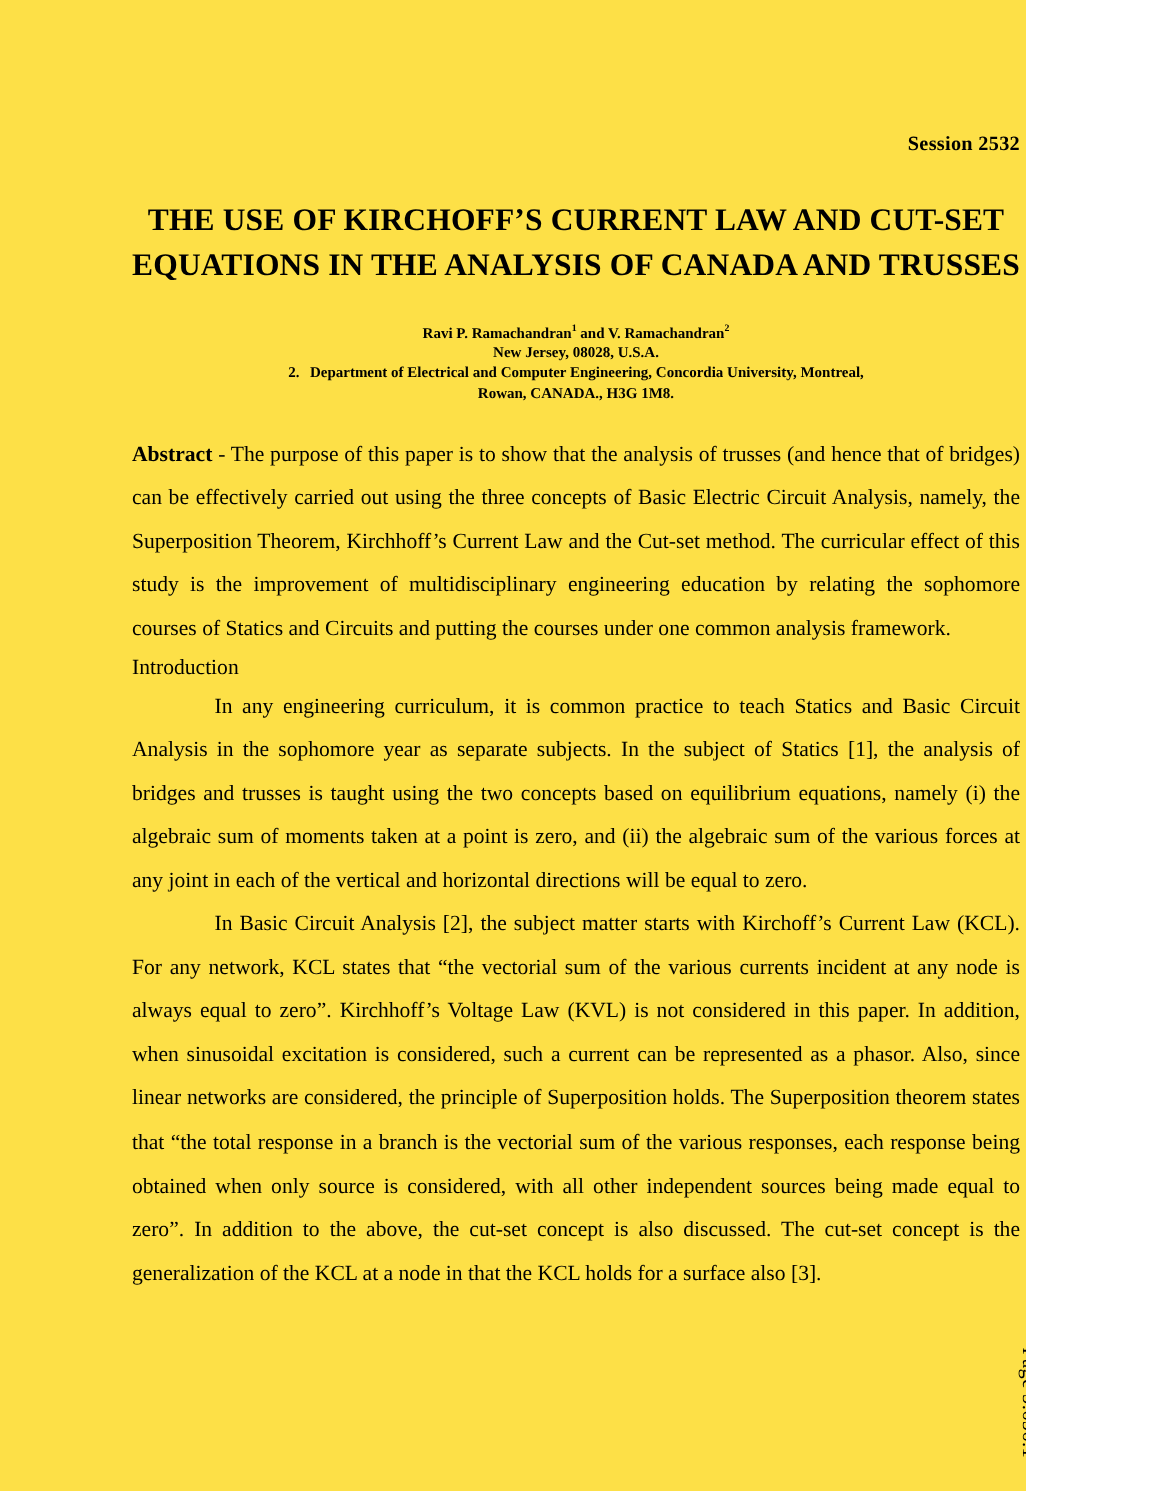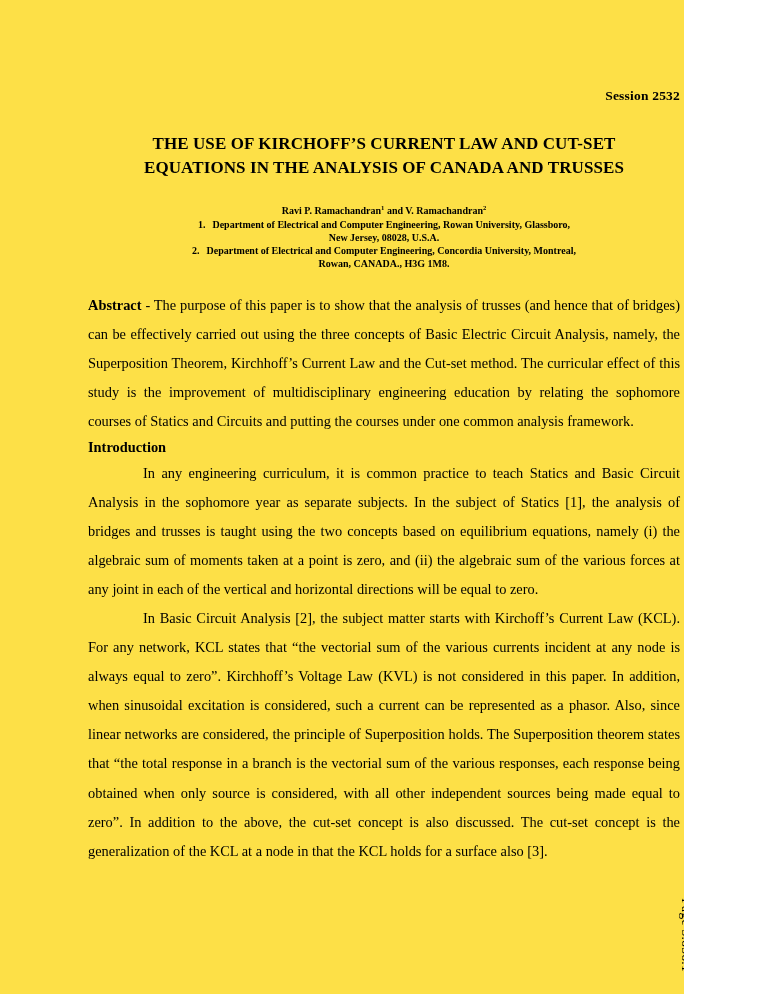--- a/index.html
+++ b/index.html
@@ -34,21 +34,21 @@
     font-weight: bold;
     font-size: 13.5px;
     letter-spacing: 0.2px;
   }
 
   
   .title-block {
     margin-top: 28px;
     text-align: center;
     font-weight: bold;
-    font-size: 17px;
+    font-size: 21px;
     line-height: 1.42;
     letter-spacing: 0.1px;
   }
   .title-line { display: block; }
 
   
   .author-block {
     margin-top: 24px;
     text-align: center;
     font-weight: bold;
@@ -80,21 +80,21 @@
     text-align: justify;
     text-justify: inter-word;
   }
   .para.indent::before {
     content: "";
     display: inline-block;
     width: 55px;
   }
   .abstract-label { font-weight: bold; margin-top: 24px; }
   .section-heading {
-    font-weight: bold;
+    font-weight: normal;
     font-size: 14.4px;
     line-height: 1.55;
     margin: 0;
     text-align: left;
   }
 
   
   .page-number {
     position: absolute;
     right: 6px;
@@ -115,21 +115,20 @@
     <div class="session-line">Session 2532</div>
 
     <div class="title-block">
       <span class="title-line">THE USE OF KIRCHOFF’S CURRENT LAW AND CUT-SET</span>
       <span class="title-line">EQUATIONS IN THE ANALYSIS OF CANADA AND TRUSSES</span>
     </div>
 
     <div class="author-block">
       <span class="author-line"><span>Ravi P. Ramachandran</span><sup>1</sup><span> and V. Ramachandran</span><sup>2</sup></span>
 
-      <span class="affil-line"><span class="num">1.</span><span>Department of Electrical and Computer Engineering, Rowan University, Glassboro,</span></span>
       <span class="affil-line">New Jersey, 08028, U.S.A.</span>
 
       <span class="affil-line"><span class="num">2.</span><span>Department of Electrical and Computer Engineering, Concordia University, Montreal,</span></span>
       <span class="affil-line">Rowan, CANADA., H3G 1M8.</span>
     </div>
 
     <div class="body-text">
 
       <p class="para"><span class="abstract-label">Abstract</span><span> - The purpose of this paper is to show that the analysis of trusses (and hence that of bridges) can be effectively carried out using the three concepts of Basic Electric Circuit Analysis, namely, the Superposition Theorem, Kirchhoff’s Current Law and the Cut-set method. The curricular effect of this study is the improvement of multidisciplinary engineering education by relating the sophomore courses of Statics and Circuits and putting the courses under one common analysis framework.</span></p>
 

